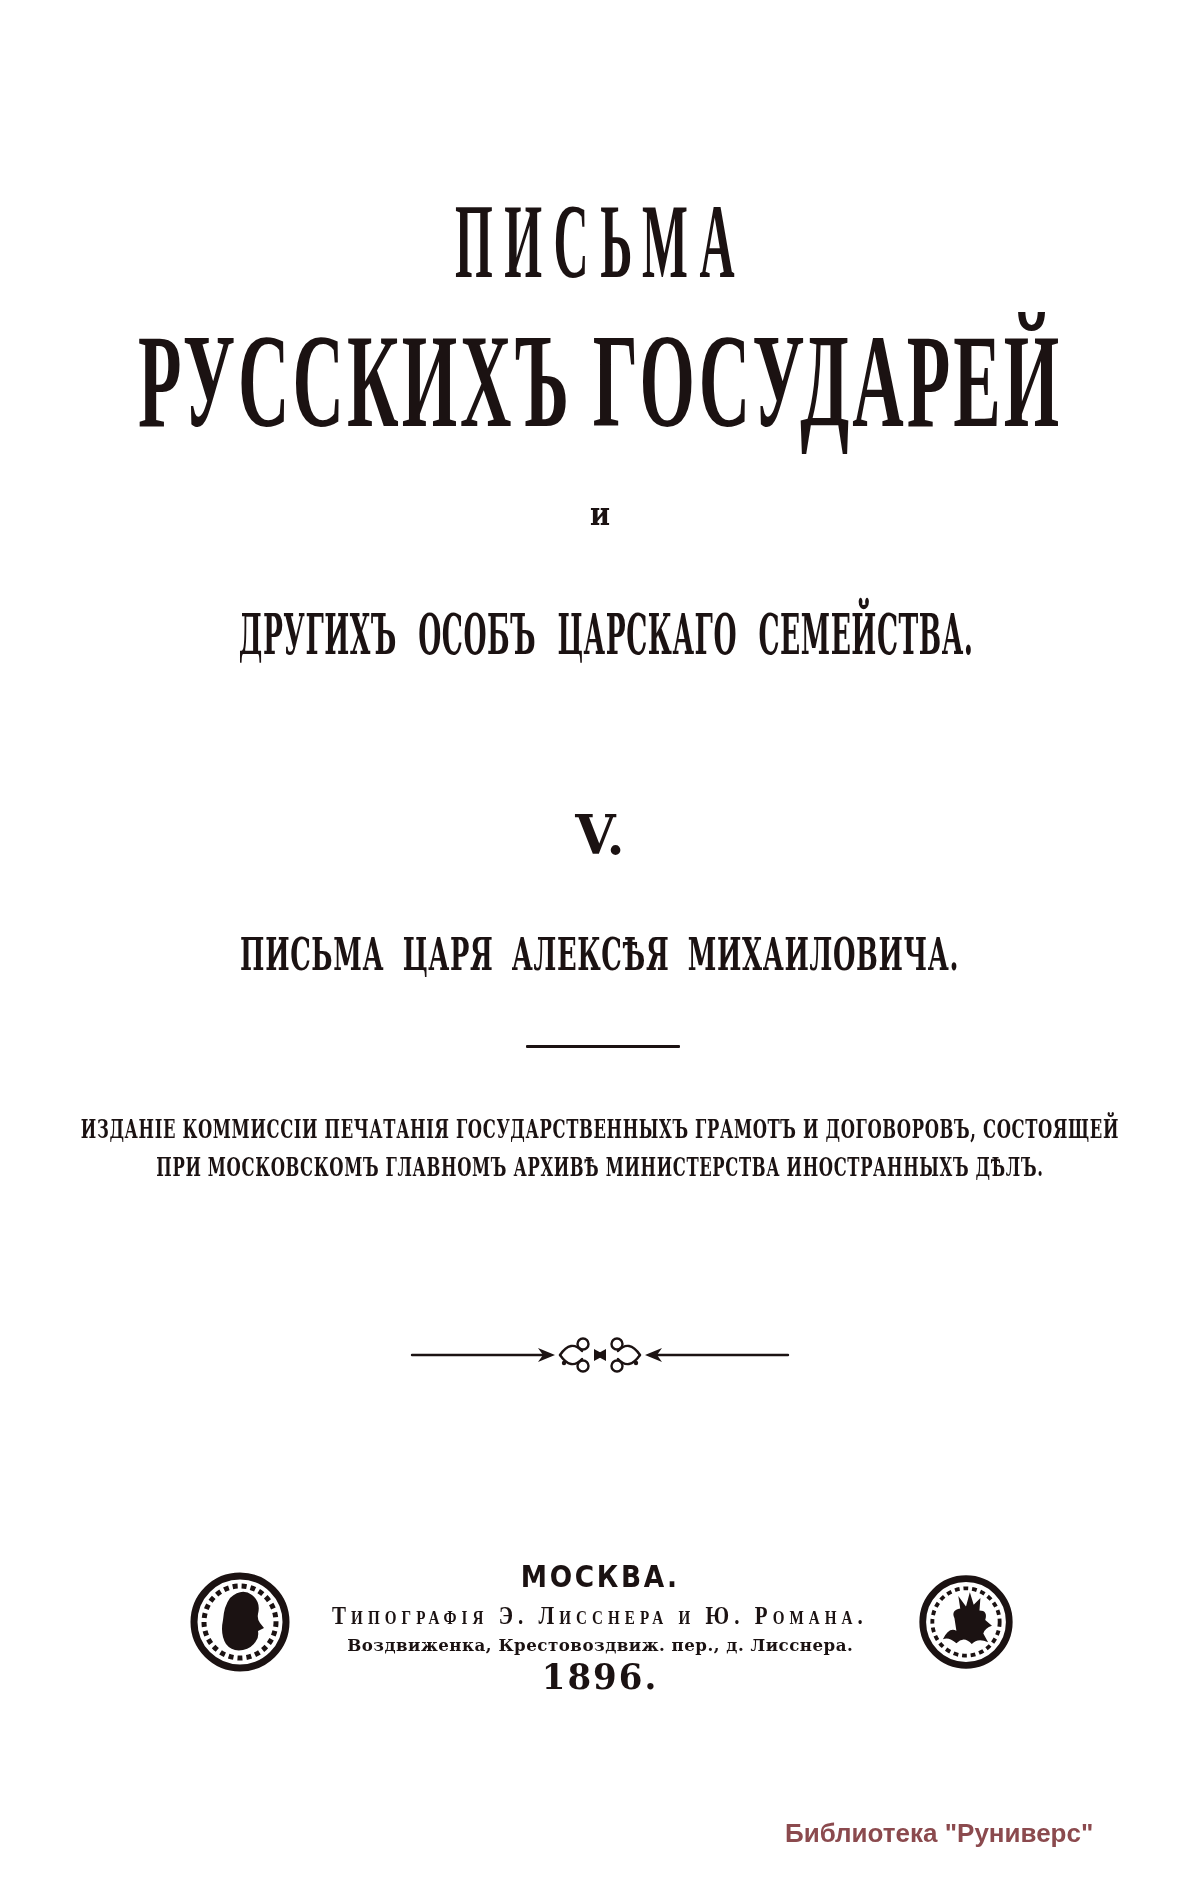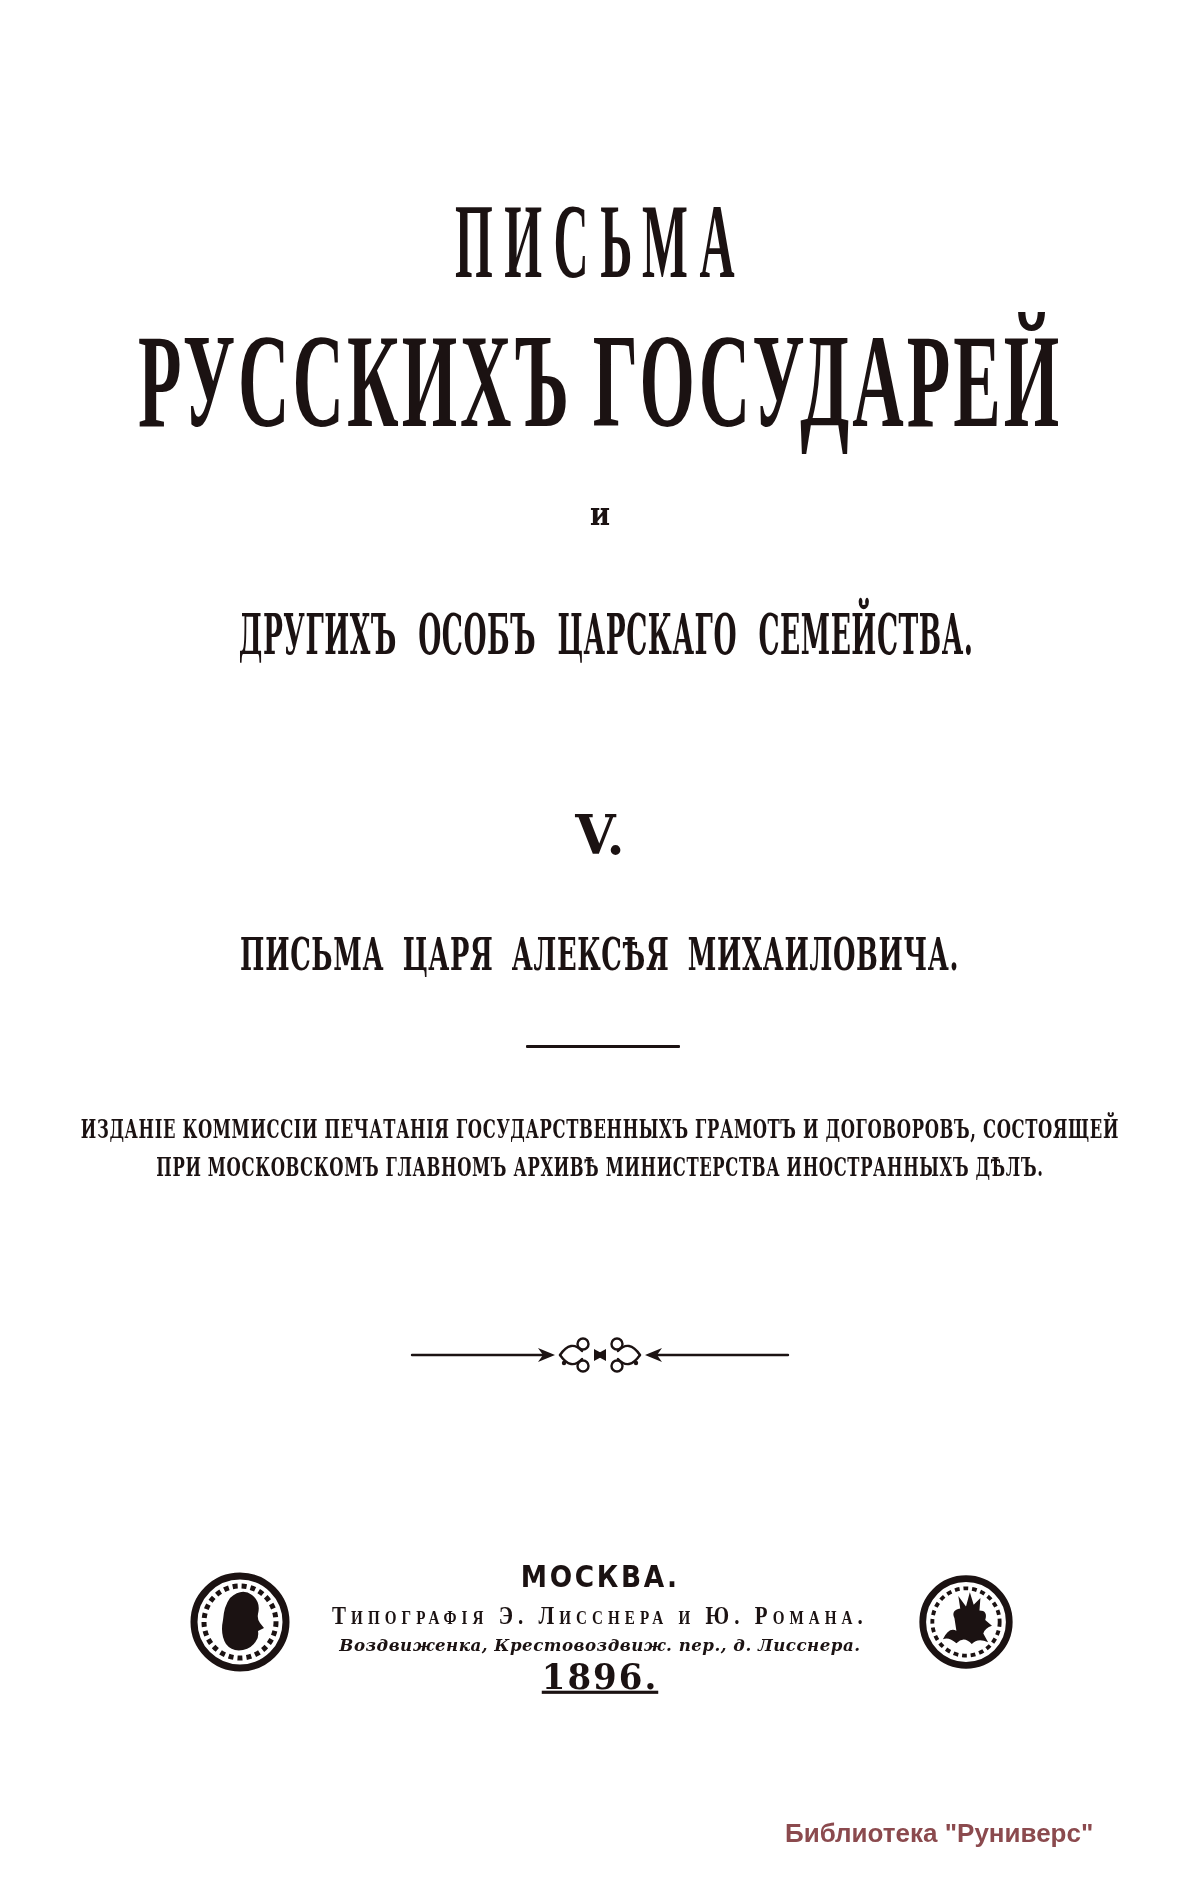--- a/index.html
+++ b/index.html
@@ -85,27 +85,27 @@
     font-size:30px;font-weight:bold;letter-spacing:3px;
     transform:scale(0.88,1);
   }
   .t-printer{top:1603px;}
   .t-printer .scale{
     font-family:"Liberation Serif",serif;
     font-variant:small-caps;
     font-size:25px;font-weight:bold;letter-spacing:6px;
     transform:scale(0.84,1);
   }
-  .t-address{top:1637px;font-style:italic;}
+  .t-address{top:1637px;}
   .t-address .scale{
     font-family:"DejaVu Serif",serif;
     font-size:17px;font-weight:bold;letter-spacing:0.5px;
     transform:scale(0.98,1);
   }
-  .t-year{top:1659px;text-decoration:underline;}
+  .t-year{top:1659px;}
   .t-year .scale{
     font-family:"DejaVu Serif",serif;
     font-size:34px;font-weight:bold;letter-spacing:2px;
     transform:scaleY(1.05);
   }
   .seal{position:absolute;width:104px;height:104px;}
   .seal-left{left:188px;top:1570px;}
   .seal-right{left:916px;top:1572px;width:100px;height:100px;}
   .watermark{
     position:absolute;left:785px;top:1818px;

